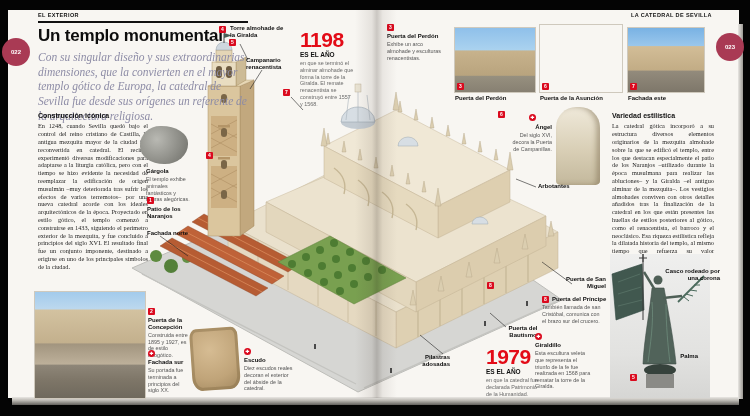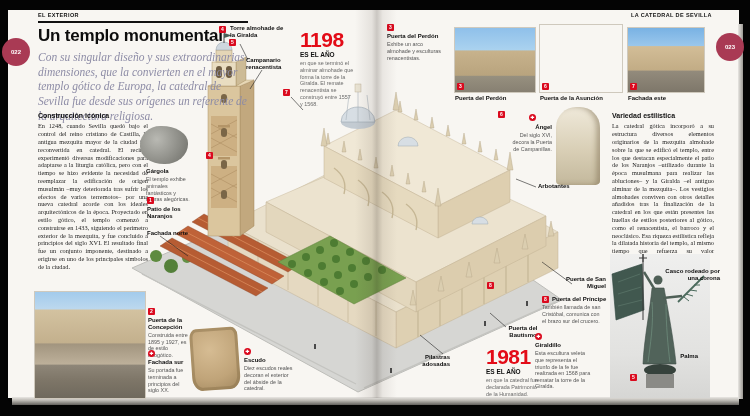--- a/index.html
+++ b/index.html
@@ -302,21 +302,21 @@
   </div>
   <div class="abs ct" style="left:502px;top:325px;width:42px;text-align:center;margin-top:0;">Puerta del Bautismo</div>
 
   <div class="abs" style="left:535px;top:333px;width:58px;">
     <span class="crc">✚</span>
     <div class="ct">Giraldillo</div>
     <div class="cd">Esta escultura veleta que representa el triunfo de la fe fue realizada en 1568 para rematar la torre de la Giralda.</div>
   </div>
 
   <div class="abs" style="left:486px;top:346px;width:56px;">
-    <div class="yr">1981</div>
+    <div class="yr">1979</div>
     <div class="yr-l">ES EL AÑO</div>
     <div class="yr-d" style="width:54px;">en que la catedral fue declarada Patrimonio de la Humanidad.</div>
   </div>
 
   <div class="abs ct right" style="left:398px;top:354px;width:52px;margin-top:0;">Pilastras adosadas</div>
 
   <div id="photo-statue" class="abs" style="left:610px;top:254px;width:100px;height:144px;"></div>
   <svg class="abs" style="left:608px;top:252px;" width="104" height="150" viewBox="0 0 104 150">
     <polygon points="4,22 34,12 36,58 8,68" fill="#41584f" stroke="#2e463f" stroke-width=".6"></polygon>
     <path d="M10,30 L32,22 M10,42 L33,35 M10,54 L34,48" stroke="#5d786c" stroke-width=".7" fill="none"></path>

